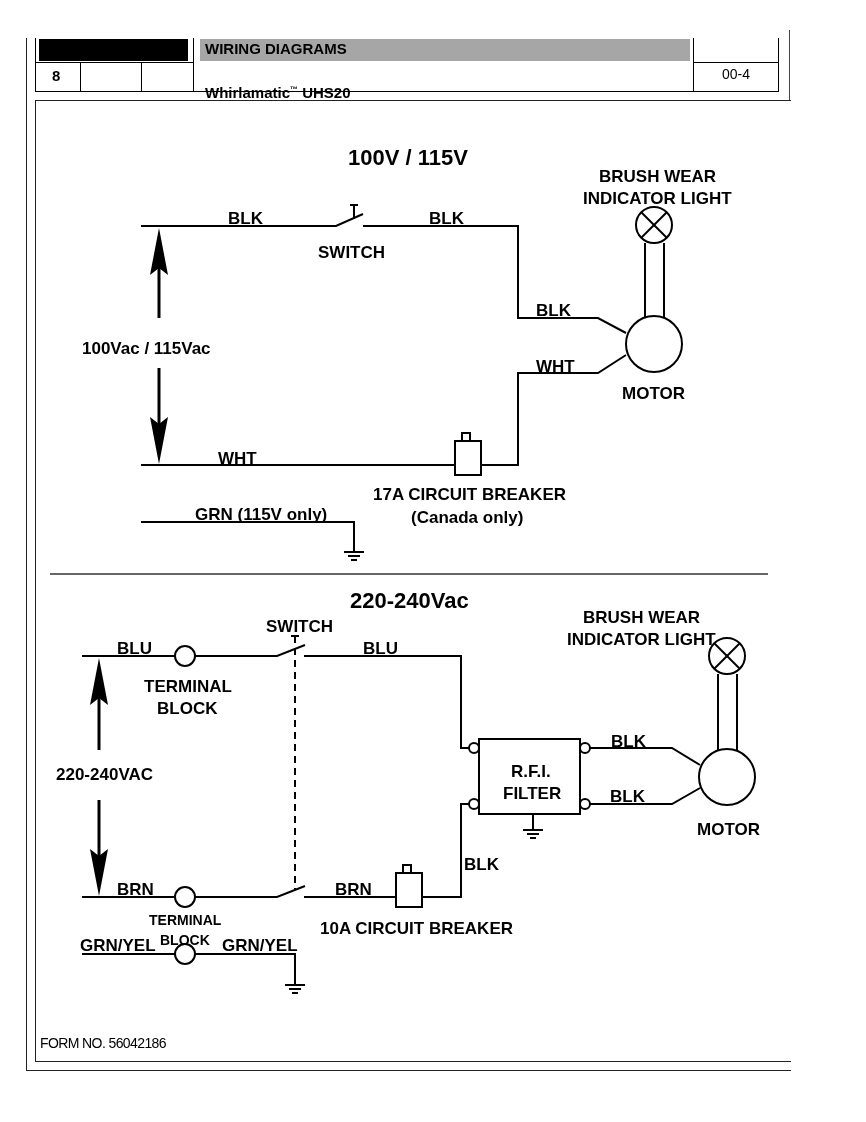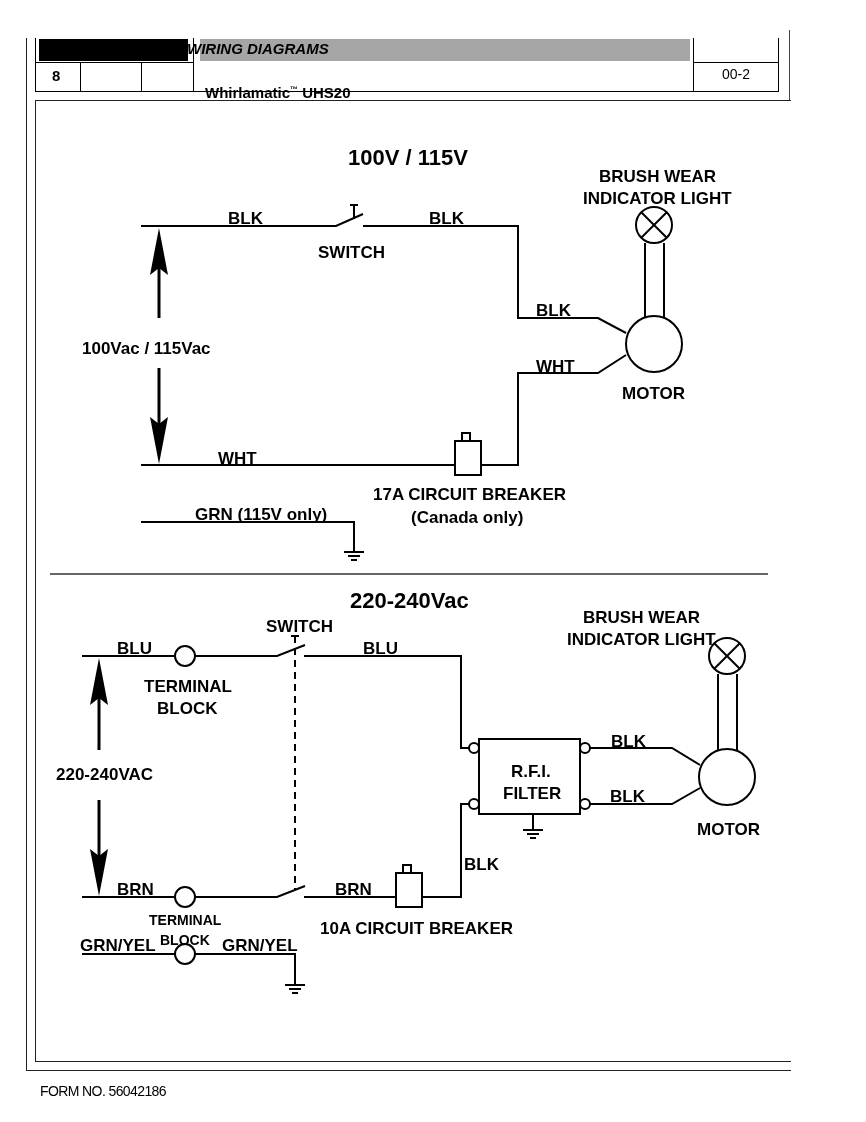--- a/index.html
+++ b/index.html
@@ -8,47 +8,47 @@
   .abs { position: absolute; }
   
   .hdr-line { position: absolute; background: #000; }
   .hdr-text { position: absolute; font-weight: bold; font-size: 15px; white-space: nowrap; }
   .black-bar { position: absolute; background: #000; }
   .gray-bar { position: absolute; background: #a6a6a6; }
   svg text { font-family: "Liberation Sans", sans-serif; }
   .lbl { font-weight: bold; font-size: 17px; }
   .ttl { font-weight: bold; font-size: 22px; }
   .small { font-weight: bold; font-size: 14px; }
-  .footer { position: absolute; left: 40px; top: 1035px; font-size: 14px; letter-spacing: -0.6px; margin-top: 48px; }
+  .footer { position: absolute; left: 40px; top: 1035px; font-size: 14px; letter-spacing: -0.6px; }
 </style>
 </head>
 <body>
 
 <div>
   <div class="black-bar" style="left:39px;top:39px;width:149px;height:22px;"></div>
   <div class="gray-bar" style="left:200px;top:39px;width:490px;height:22px;"></div>
-  <div class="hdr-text" style="left:187px;top:40px;font-style:italic;">WIRING DIAGRAMS</div>
+  <div class="hdr-text" style="left:205px;top:40px;">WIRING DIAGRAMS</div>
 
   <div class="hdr-line" style="left:35px;top:62px;width:158px;height:1px;"></div>
   <div class="hdr-line" style="left:693px;top:62px;width:85px;height:1px;"></div>
   <div class="hdr-line" style="left:35px;top:91px;width:743px;height:1px;"></div>
 
   <div class="hdr-line" style="left:35px;top:38px;width:1px;height:54px;"></div>
   <div class="hdr-line" style="left:80px;top:62px;width:1px;height:30px;"></div>
   <div class="hdr-line" style="left:141px;top:62px;width:1px;height:30px;"></div>
   <div class="hdr-line" style="left:193px;top:38px;width:1px;height:54px;"></div>
   <div class="hdr-line" style="left:693px;top:38px;width:1px;height:54px;"></div>
   <div class="hdr-line" style="left:778px;top:38px;width:1px;height:54px;"></div>
 
   <div class="hdr-text" style="left:52px;top:67px;">8</div>
   <div class="hdr-text" style="left:205px;top:84px;">
     <span>Whirlamatic</span><sup style="font-size:8px;">™</sup>
     <span>UHS20</span>
   </div>
-  <div class="abs" style="left:722px;top:66px;font-size:14px;">00-2</div>
+  <div class="abs" style="left:722px;top:66px;font-size:14px;">00-4</div>
 </div>
 
 <div class="abs" style="left:26px;top:38px;width:764px;height:1032px;border-left:1px solid #222;border-bottom:1px solid #222;"></div>
 <div class="abs" style="left:789px;top:30px;width:1px;height:70px;background:#444;"></div>
 <div class="abs" style="left:35px;top:100px;width:755px;height:960px;border-left:1px solid #222;border-top:1px solid #222;border-bottom:1px solid #222;"></div>
 
 <svg class="abs" style="left:0;top:0;" width="866" height="1122" viewBox="0 0 866 1122">
   <defs>
     <g id="ground">
       <line x1="-10" y1="0" x2="10" y2="0" stroke="#000" stroke-width="2"></line>

